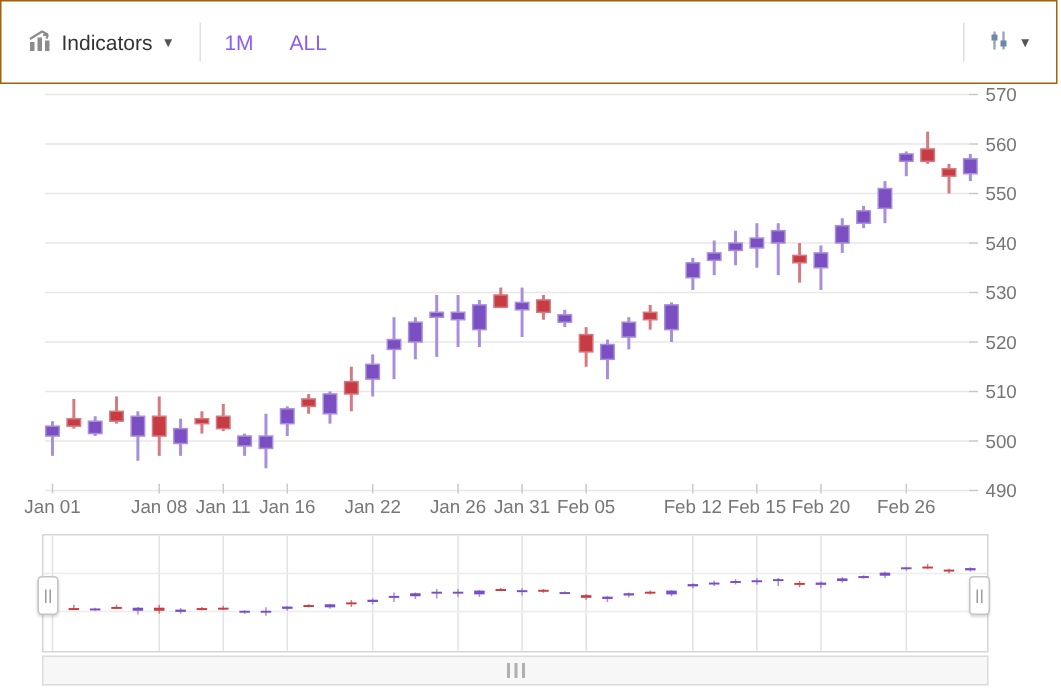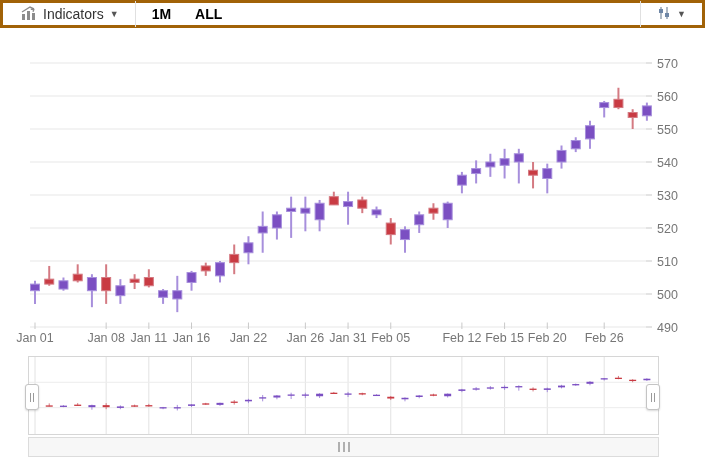--- a/index.html
+++ b/index.html
@@ -1,25 +1,25 @@
 <!DOCTYPE html>
 <html><head>
 <meta charset="utf-8">
 <style>
   html,body{margin:0;padding:0;background:#fff;}
   #app{position:relative;width:707px;height:460px;background:#fff;
        font-family:"Liberation Sans",sans-serif;overflow:hidden;}
   
-  #toolbar{position:absolute;left:0;top:0;width:705px;height:28px;background:#fff;
-           border:3px solid #a16207;box-sizing:border-box;display:flex;align-items:center;z-index:3;}
+  #toolbar{position:absolute;left:0;top:0;width:705px;height:56px;background:#fff;
+           border:1px solid #a16207;box-sizing:border-box;display:flex;align-items:center;z-index:3;}
   .tb-btn{display:flex;align-items:center;gap:6px;padding:0 10px;height:28px;cursor:pointer;
           color:#333;font-size:14px;border-radius:3px;}
   .tb-sep{width:1px;height:26px;background:#e0e0e0;margin:0 6px;}
   #range-buttons{display:flex;align-items:center;gap:4px;}
-  .tb-range{padding:4px 10px;font-size:14px;color:#000000;cursor:pointer;border-radius:3px;font-weight:bold;}
+  .tb-range{padding:4px 10px;font-size:14px;color:#8b5cf6;cursor:pointer;border-radius:3px;}
   .caret{font-size:9px;color:#555;line-height:1;}
   #tb-right{margin-left:auto;display:flex;align-items:center;margin-right:6px;}
   
   #chart-svg{position:absolute;left:0;top:0;z-index:1;}
   
   .nav-handle{position:absolute;width:12px;height:24px;background:#fff;border:1px solid #c4c4c4;
               border-radius:3px;box-shadow:0 1px 2px rgba(0,0,0,.15);z-index:4;cursor:ew-resize;
               display:flex;align-items:center;justify-content:center;gap:2px;}
   .nav-handle i{display:block;width:1px;height:9px;background:#9a9a9a;}
   #nav-scrollbar{position:absolute;left:28px;top:437px;width:631px;height:20px;background:#f7f7f7;

